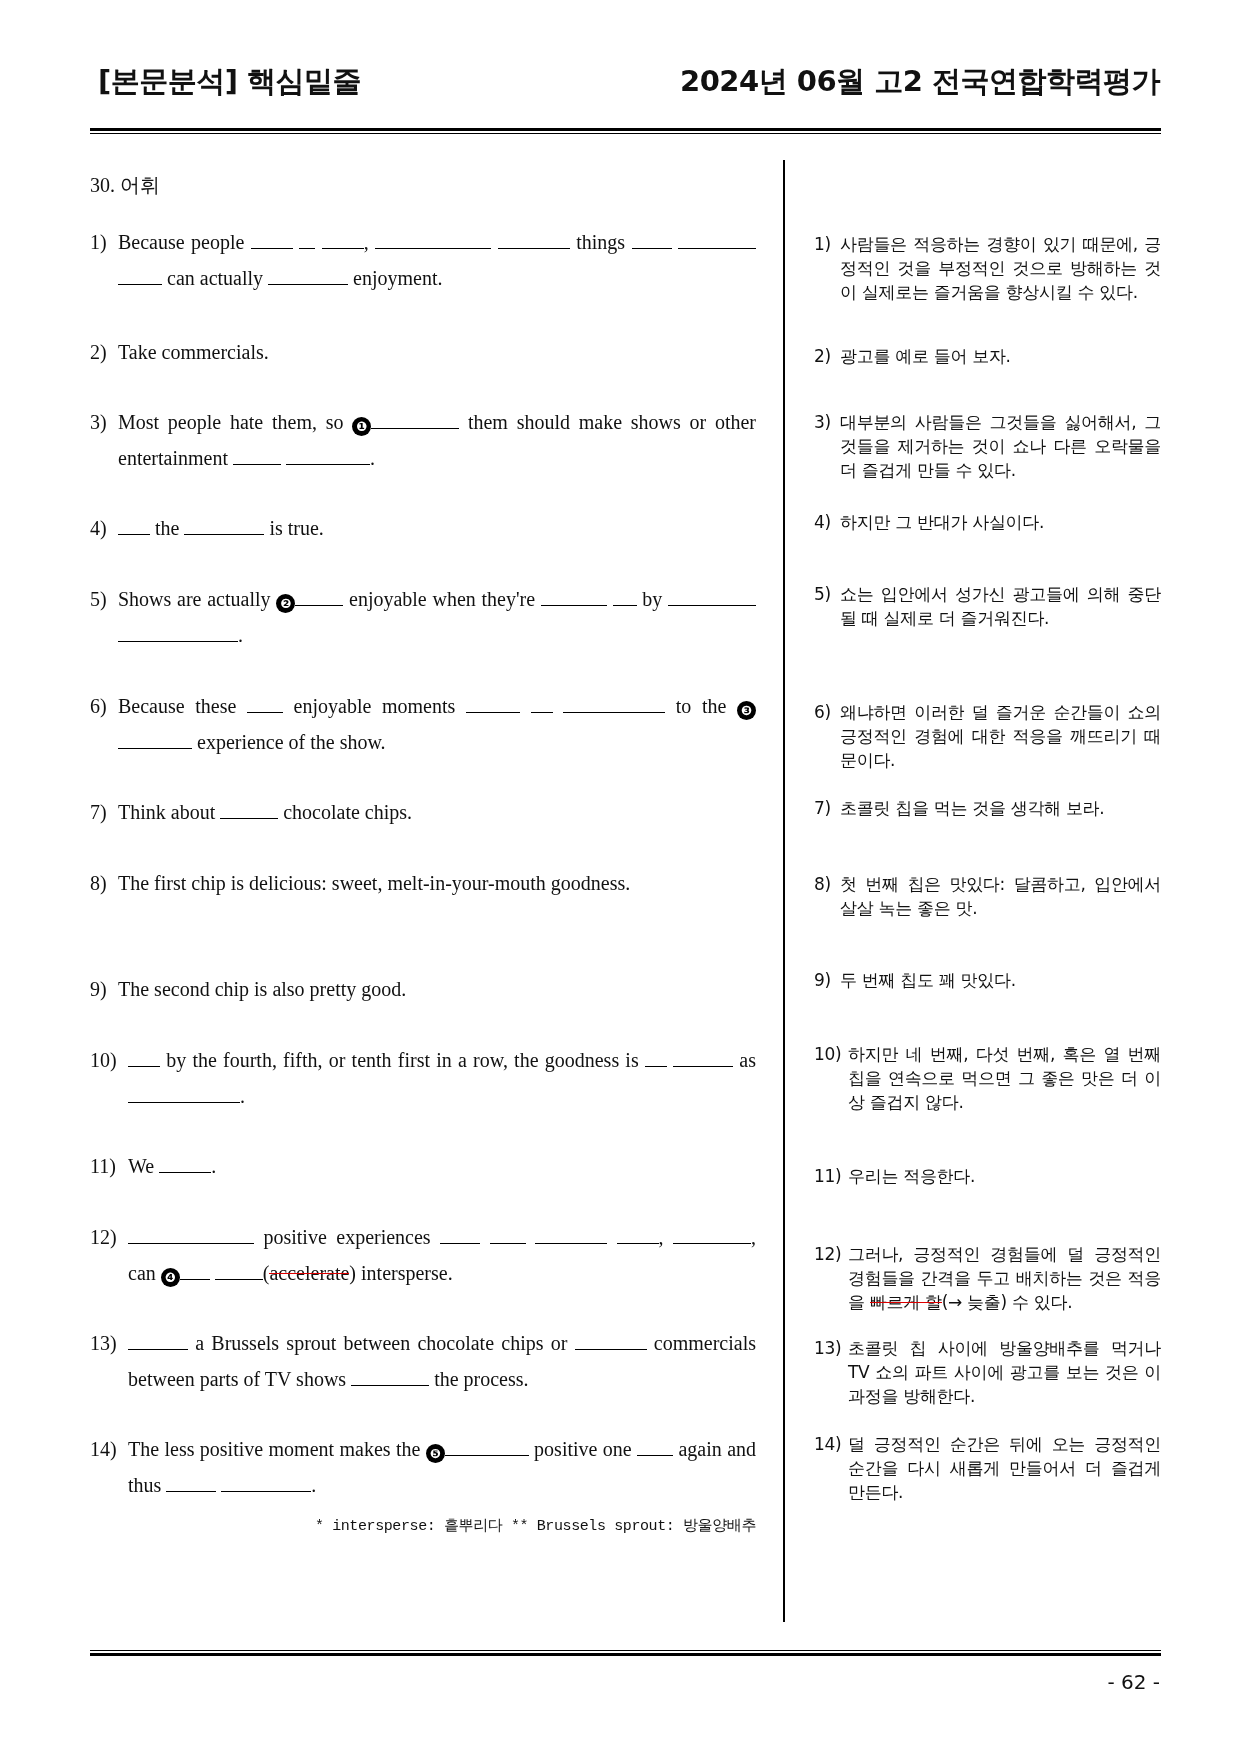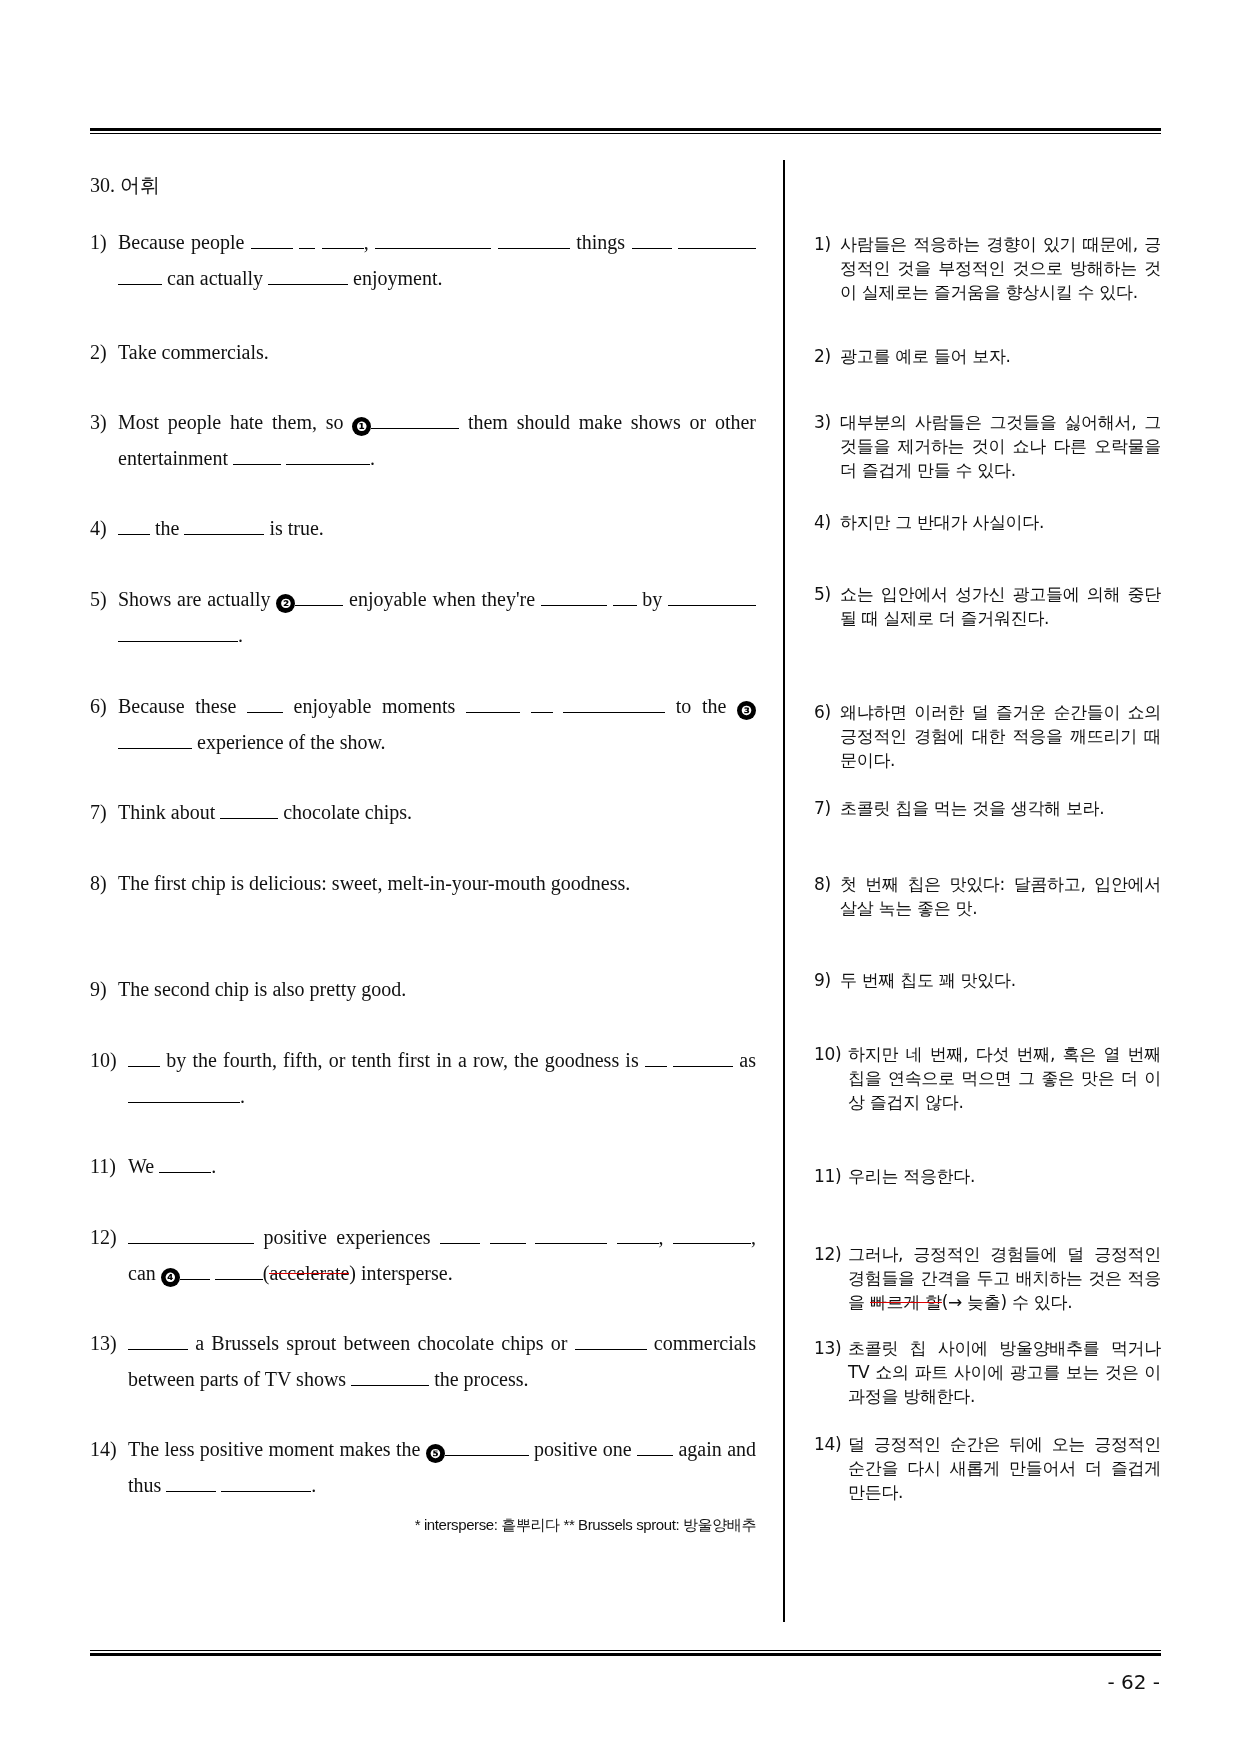--- a/index.html
+++ b/index.html
@@ -19,27 +19,29 @@
   .q .body { padding-left: 28px; }
   .q.wide .body { padding-left: 38px; }
   .blank { display: inline-block; border-bottom: 1.2px solid #000; height: 18px; vertical-align: baseline; }
   .circ { display: inline-block; width: 19px; height: 19px; border-radius: 50%; background: #000; color: #fff; font-family: "DejaVu Sans", sans-serif; font-weight: bold; font-size: 13px; line-height: 19px; text-align: center; vertical-align: -2px; }
   .strike { position: relative; }
   .strike::after { content: ""; position: absolute; left: 0; right: 0; top: 52%; border-top: 1.5px solid #d00; }
   .t { position: absolute; left: 814px; width: 347px; font-family: "DejaVu Sans", sans-serif; font-size: 17px; line-height: 24px; letter-spacing: -0.3px; text-align: justify; }
   .t .num { position: absolute; left: 0; top: 0; }
   .t .body { padding-left: 26px; }
   .t.wide .body { padding-left: 34px; }
-  .footnote { position: absolute; right: 484px; top: 1516px; font-family: Liberation Sans, sans-serif; font-size: 15px; letter-spacing: -0.4px; }
+  .footnote { position: absolute; right: 484px; top: 1516px; font-family: Liberation Mono, monospace; font-size: 15px; letter-spacing: -0.4px; }
   .pagenum { position: absolute; right: 80px; top: 1670px; font-family: "DejaVu Sans", sans-serif; font-size: 20px; }
 </style>
 </head>
 <body>
 
 <div class="header">
+  <div class="left">[본문분석] 핵심밑줄</div>
+  <div class="right">2024년 06월 고2 전국연합학력평가</div>
 </div>
 <div class="rule top-rule">
     <div class="thick"></div>
     <div class="thin"></div>
   </div>
 
 <div class="section-title">30. 어휘</div>
 <div class="divider"></div>
 
 <div class="q" style="top:224px">

